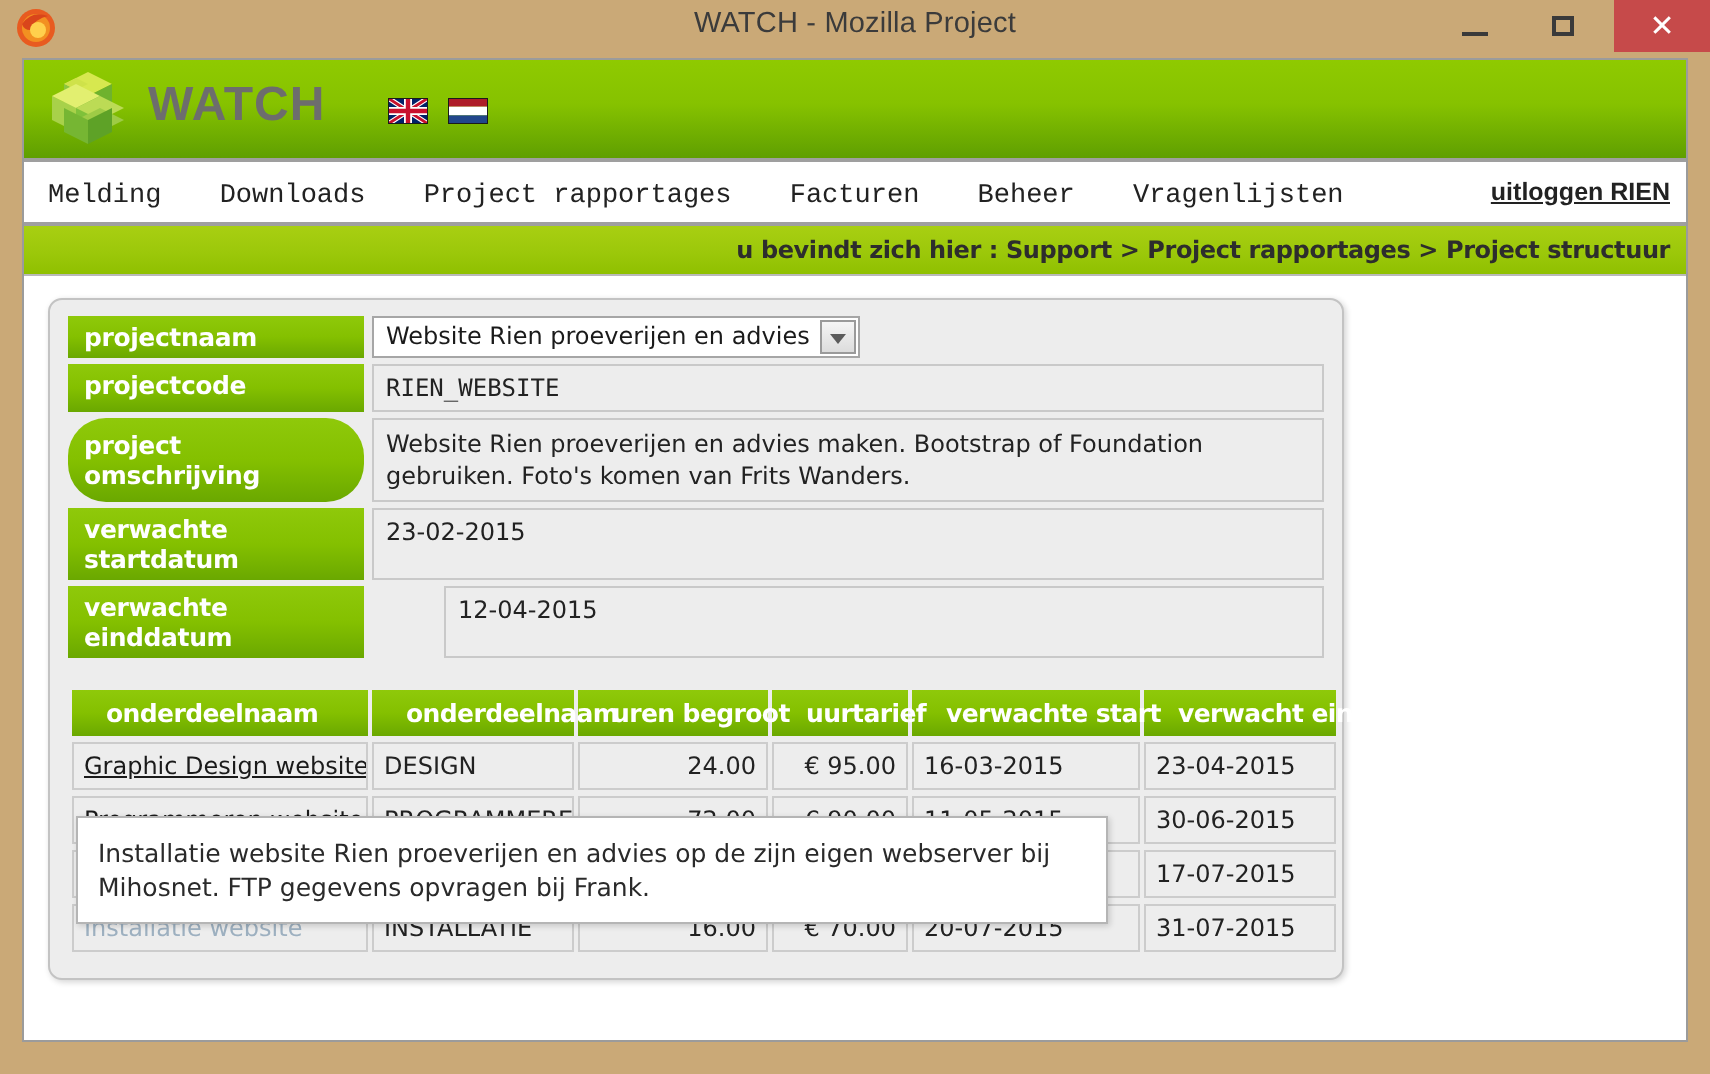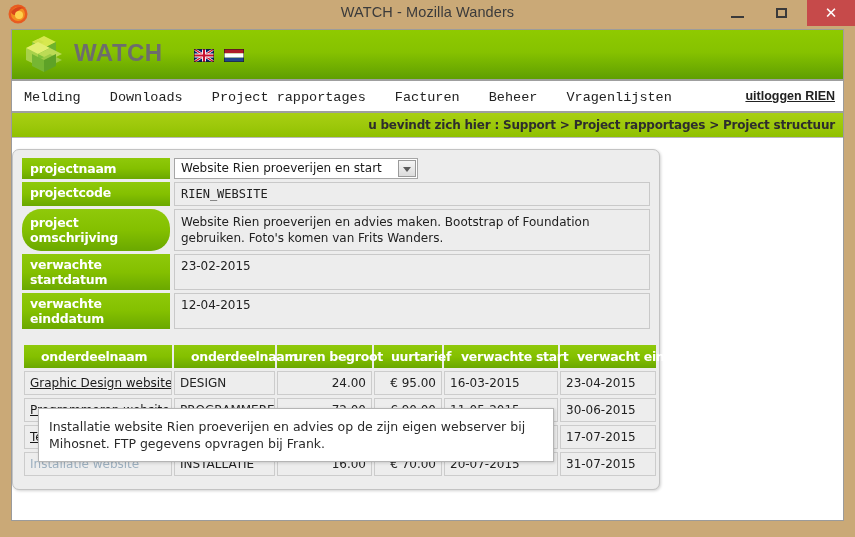--- a/index.html
+++ b/index.html
@@ -124,21 +124,21 @@
     height: 24px; line-height: 24px;
     font-size: 12px; font-weight: bold; color: #2d2d2d;
     font-family: "DejaVu Sans", sans-serif;
     letter-spacing: -0.2px;
   }
 
   
   .content { position: relative; background: #fff; height: 385px; }
 
   .panel {
-    position: absolute; left: 0; top: 11px;
+    position: absolute; left: 12px; top: 11px;
     width: 648px;
     background: #ededed;
     border: 1px solid #c3c3c3;
     border-radius: 7px;
     box-sizing: border-box;
     padding: 8px 9px 10px 9px;
     box-shadow: 1px 1px 3px rgba(0,0,0,0.18);
   }
 
   
@@ -255,21 +255,21 @@
 
   <div class="titlebar">
     <div class="tb-icon">
       <svg width="22" height="22" viewBox="0 0 22 22">
         <circle cx="11" cy="11" r="9.5" fill="#e85b20"></circle>
         <circle cx="11" cy="11" r="7" fill="#f29021"></circle>
         <path d="M4 9 Q9 2 17 5 Q11 6 8 12 Q5 12 4 9 Z" fill="#d9451b"></path>
         <circle cx="12" cy="12" r="4" fill="#ffd04d"></circle>
       </svg>
     </div>
-    <div class="tb-title">WATCH - Mozilla Wanders</div>
+    <div class="tb-title">WATCH - Mozilla Project</div>
     <div class="win-btns">
       <span class="win-btn">
         <span class="glyph-min"></span>
       </span>
       <span class="win-btn">
         <span class="glyph-max"></span>
       </span>
       <span class="win-btn close">
         <span class="glyph-close">✕</span>
       </span>
@@ -336,42 +336,42 @@
     </div>
 
     <div class="content">
 
       <div class="panel">
 
         <div class="frow">
           <div class="flabel">projectnaam</div>
           <div class="fvalue noborder">
             <span class="select-box">
-              <span class="select-text">Website Rien proeverijen en start</span>
+              <span class="select-text">Website Rien proeverijen en advies</span>
               <span class="select-arrow"></span>
             </span>
           </div>
         </div>
 
         <div class="frow">
           <div class="flabel">projectcode</div>
           <div class="fvalue mono">RIEN_WEBSITE</div>
         </div>
 
         <div class="frow">
           <div class="flabel" style="padding-top:6px;border-radius:19px;">project omschrijving</div>
           <div class="fvalue desc">Website Rien proeverijen en advies maken. Bootstrap of Foundation gebruiken. Foto's komen van Frits Wanders.</div>
         </div>
 
         <div class="frow">
           <div class="flabel">verwachte startdatum</div>
           <div class="fvalue">23-02-2015</div>
         </div>
 
-        <div class="frow" style="margin-bottom:0;">
+        <div class="frow" style="margin-bottom:0;gap:36px;">
           <div class="flabel">verwachte einddatum</div>
           <div class="fvalue">12-04-2015</div>
         </div>
 
         <table class="dtable">
           <colgroup>
             <col class="c-name">
               <col class="c-code">
               <col class="c-uren">
             <col class="c-tarief">

